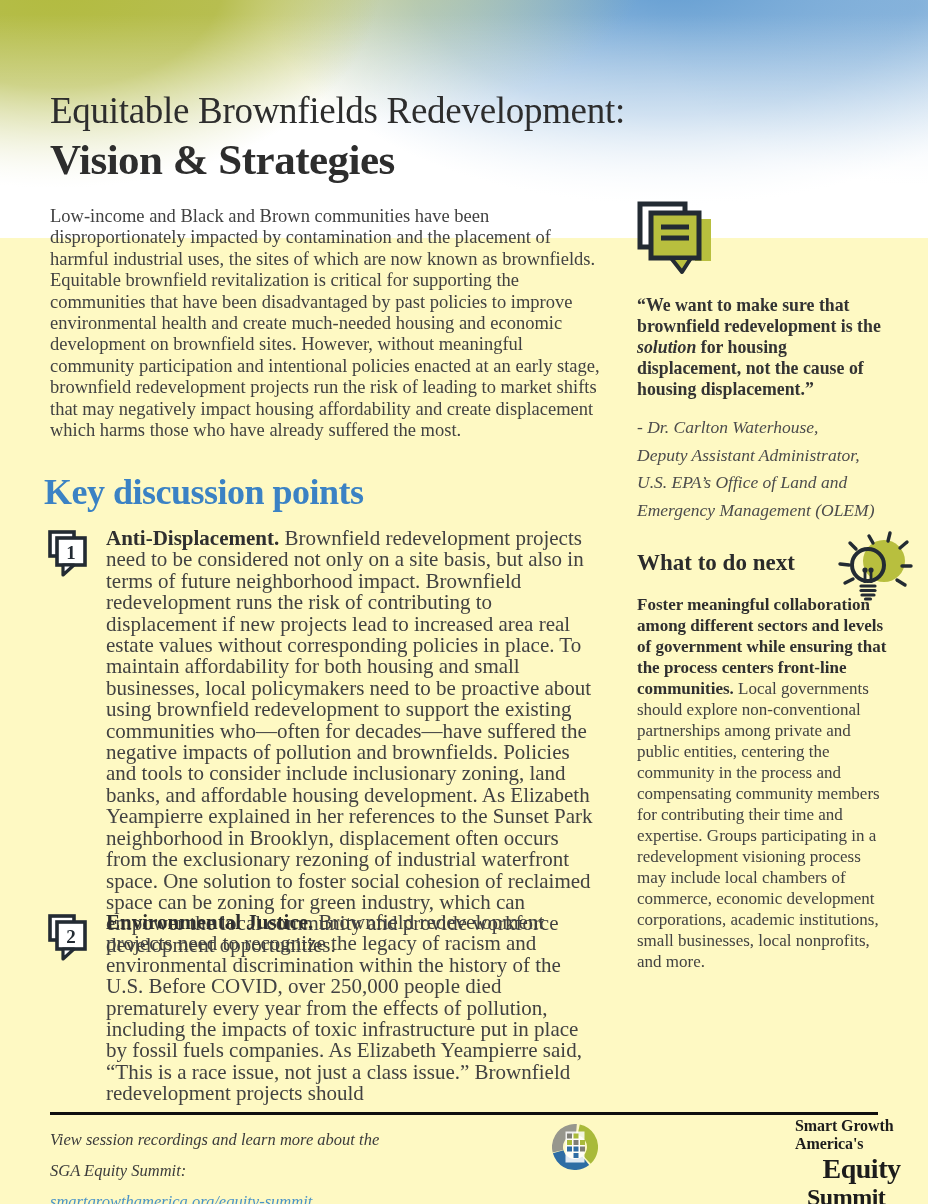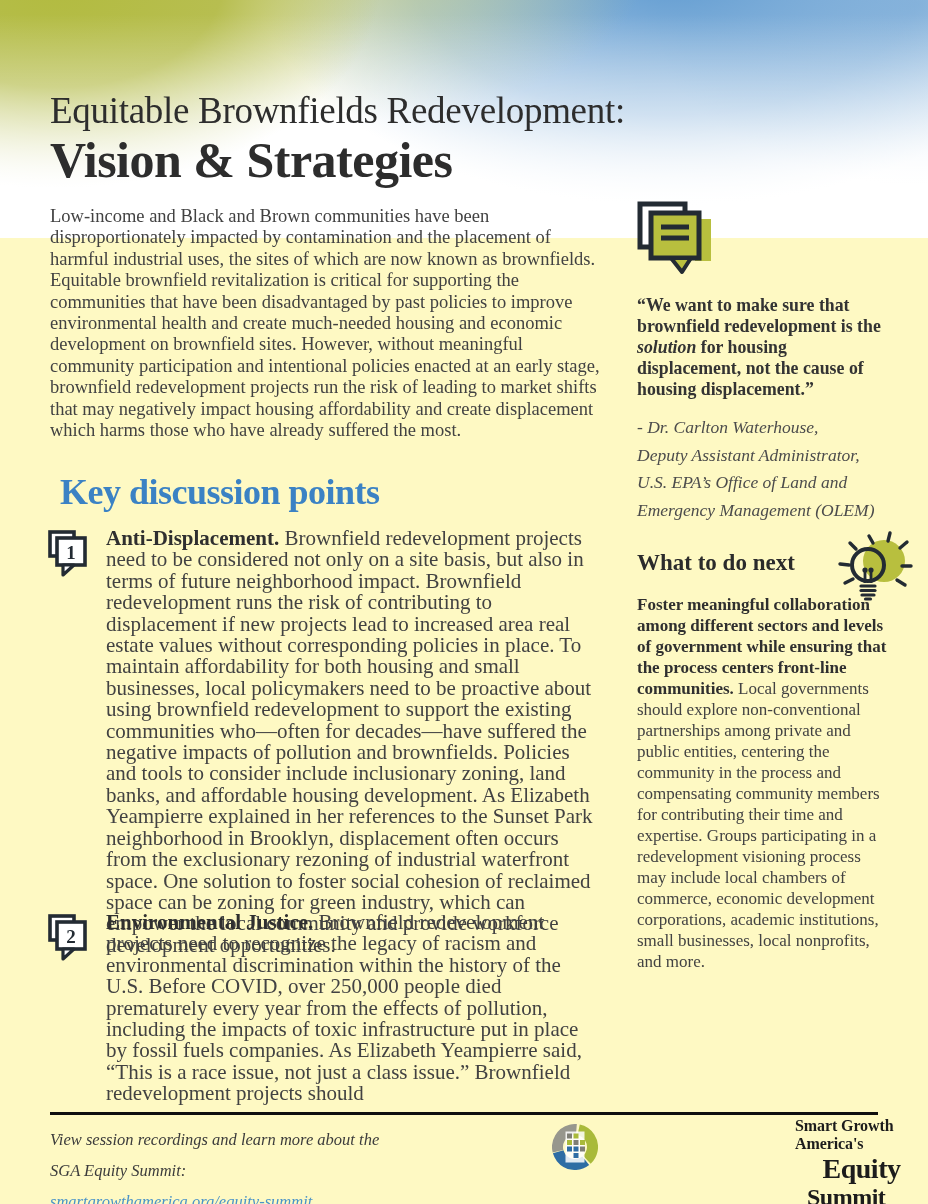--- a/index.html
+++ b/index.html
@@ -20,31 +20,31 @@
       radial-gradient(ellipse 380px 250px at 99% 2%, rgba(150,190,224,0.85) 0%, rgba(150,190,224,0) 72%),
       #ffffff;
   }
   .header-bg::after {
     content:""; position:absolute; inset:0;
     background:linear-gradient(to bottom, rgba(255,255,255,0) 6%, rgba(255,255,255,0.5) 52%, #ffffff 90%);
   }
   
   .title-block { position:absolute; left:50px; top:88px; z-index:2; color:#2d2d2d; }
   .title-line1 { font-size:37px; font-weight:400; letter-spacing:-0.3px; line-height:46px; }
-  .title-line2 { font-size:50px; font-weight:700; letter-spacing:-0.5px; line-height:52px; }
+  .title-line2 { font-size:43px; font-weight:700; letter-spacing:-0.5px; line-height:52px; }
   
   .intro { position:absolute; left:50px; top:206px; width:554px;
            font-size:18.5px; line-height:21.4px; color:#424242; z-index:2; }
   
   .quote-block { position:absolute; left:637px; top:201px; width:258px; z-index:2; }
   .quote-text { margin-top:14px; font-size:17.8px; line-height:21px; font-weight:700; color:#333333; }
   .quote-text .em { font-style:italic; }
   .quote-attr { margin-top:14px; font-size:17.5px; line-height:27.5px; font-style:italic; color:#4c4c4c; }
   
-  .key-heading { position:absolute; left:60px; top:471px; font-size:36px; font-weight:800;
+  .key-heading { position:absolute; left:44px; top:471px; font-size:36px; font-weight:800;
                  color:#3b82c4; letter-spacing:-0.5px; z-index:2; }
   .kp-item { position:absolute; left:48px; width:556px; display:flex; z-index:2; }
   .kp-item1 { top:528px; }
   .kp-item2 { top:912px; }
   .kp-icon { flex:0 0 44px; margin-top:2px; }
   .kp-text { margin-left:14px; width:497px; font-size:21px; line-height:21.4px; color:#424242; }
   .kp-title { font-weight:700; color:#2f2f2f; }
   
   .todo-block { position:absolute; left:637px; top:540px; width:254px; z-index:2; }
   .todo-head-row { position:relative; height:44px; }

